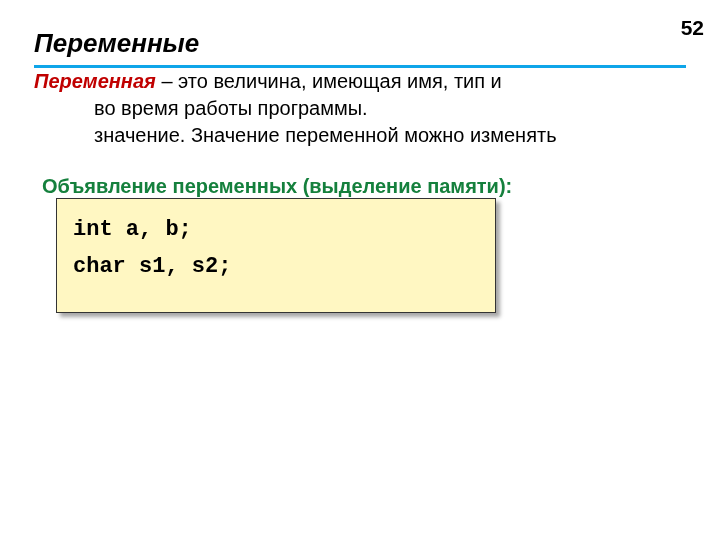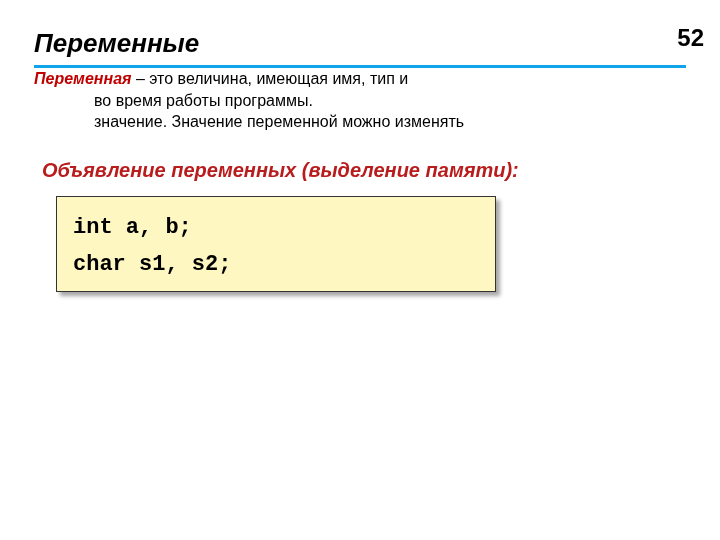--- a/index.html
+++ b/index.html
@@ -6,70 +6,68 @@
   body {
     width: 720px;
     height: 540px;
     background: #ffffff;
     font-family: Arial, Helvetica, sans-serif;
     position: relative;
     overflow: hidden;
   }
   .page-number {
     position: absolute;
-    top: 24px;
+    top: 16px;
     right: 16px;
-    font-size: 24px;
+    font-size: 21px;
     font-weight: bold;
     color: #000;
     text-align: right;
   }
   .slide {
     padding: 28px 34px 0 34px;
   }
   .title {
     font-size: 26px;
     font-weight: bold;
     font-style: italic;
     color: #000;
     padding-bottom: 6px;
     border-bottom: 3px solid #0ea5e9;
     margin-bottom: 0;
   }
   .definition {
-    font-size: 16px;
+    font-size: 20px;
     color: #000;
     line-height: 1.35;
     padding-left: 0;
     margin-bottom: 26px;
   }
   .definition-term {
     color: #c00000;
     font-style: italic;
     font-weight: bold;
   }
   .def-indent {
     display: block;
     margin-left: 60px;
   }
   .section-label {
     font-size: 20px;
     font-weight: bold;
-    color: #b91c1c;
-    margin-bottom: 14px;
+    color: #15803d;
     margin-left: 8px;
-    font-style: italic;
   }
   .code-box {
     margin-left: 22px;
     width: 440px;
     background: #fff7c2;
     border: 1.5px solid #333;
     box-shadow: 4px 4px 4px rgba(0,0,0,0.35);
-    padding: 12px 16px 2px 16px;
+    padding: 12px 16px 21px 16px;
     font-family: "Courier New", Courier, monospace;
     font-size: 22px;
     font-weight: bold;
     color: #000;
   }
   .code-line {
     margin: 6px 0 12px 0;
     white-space: pre;
   }
 </style>

